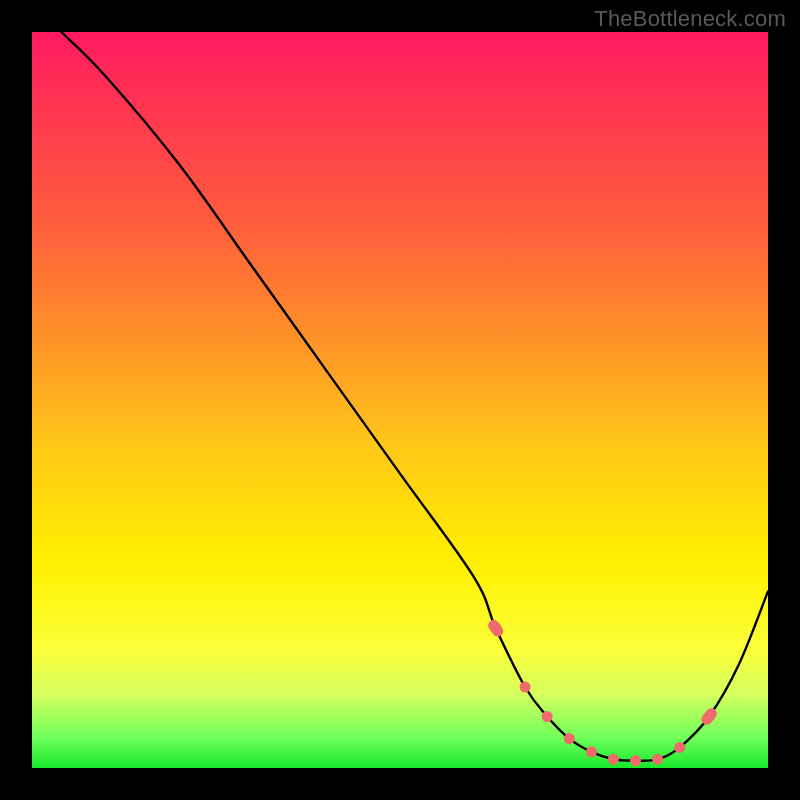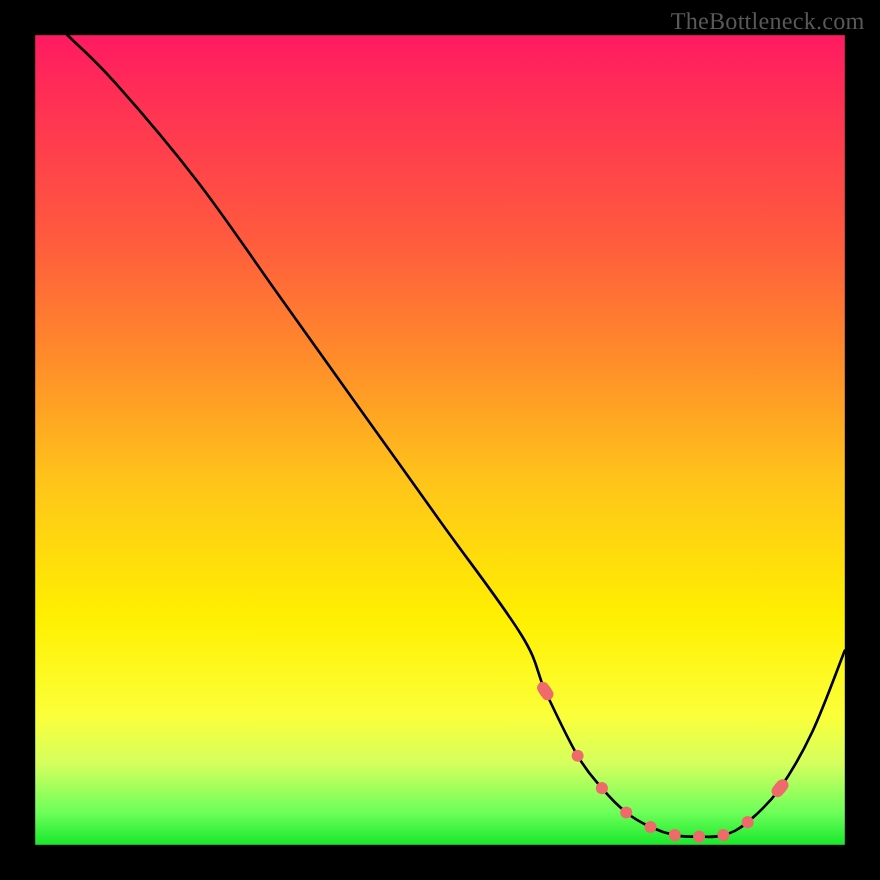--- a/index.html
+++ b/index.html
@@ -11,21 +11,20 @@
     overflow: hidden;
     font-family: Arial, Helvetica, sans-serif;
   }
   .frame {
     position: absolute;
     top: 0;
     left: 0;
     width: 800px;
     height: 800px;
     background: #000;
-    font-family: Liberation Serif, serif;
   }
   .plot-area {
     position: absolute;
     left: 32px;
     top: 32px;
     width: 736px;
     height: 736px;
     
     background: linear-gradient(
       to bottom,

